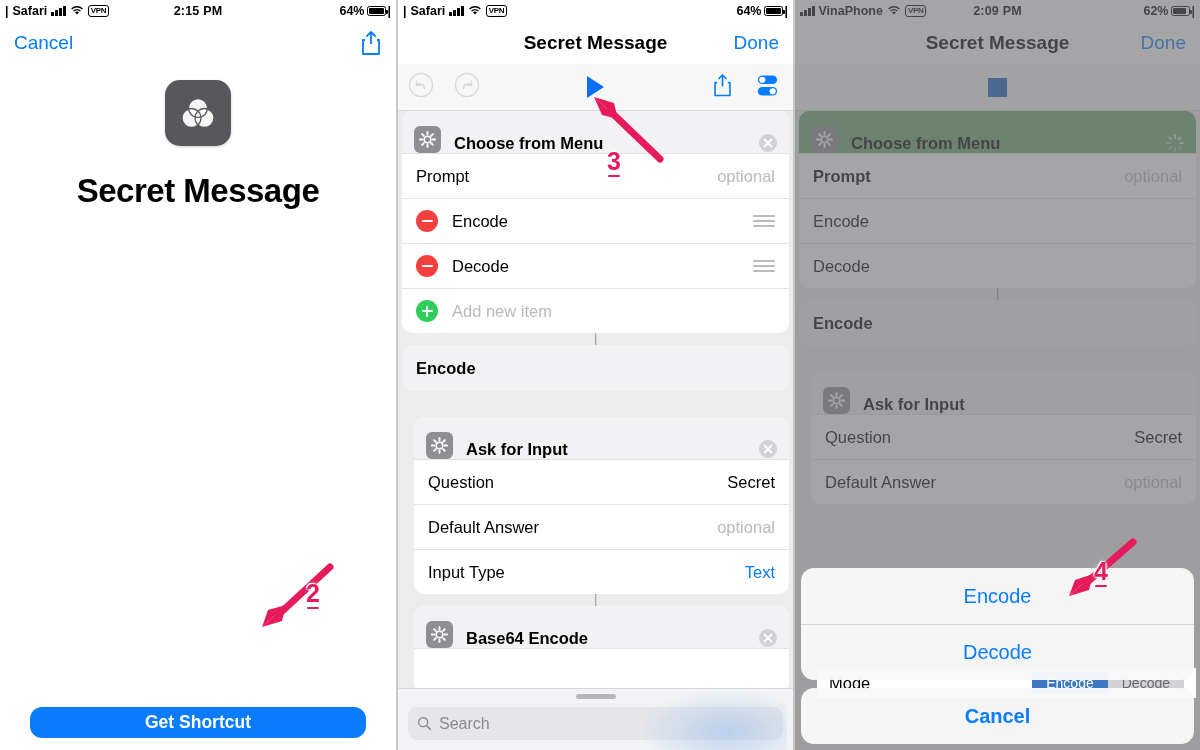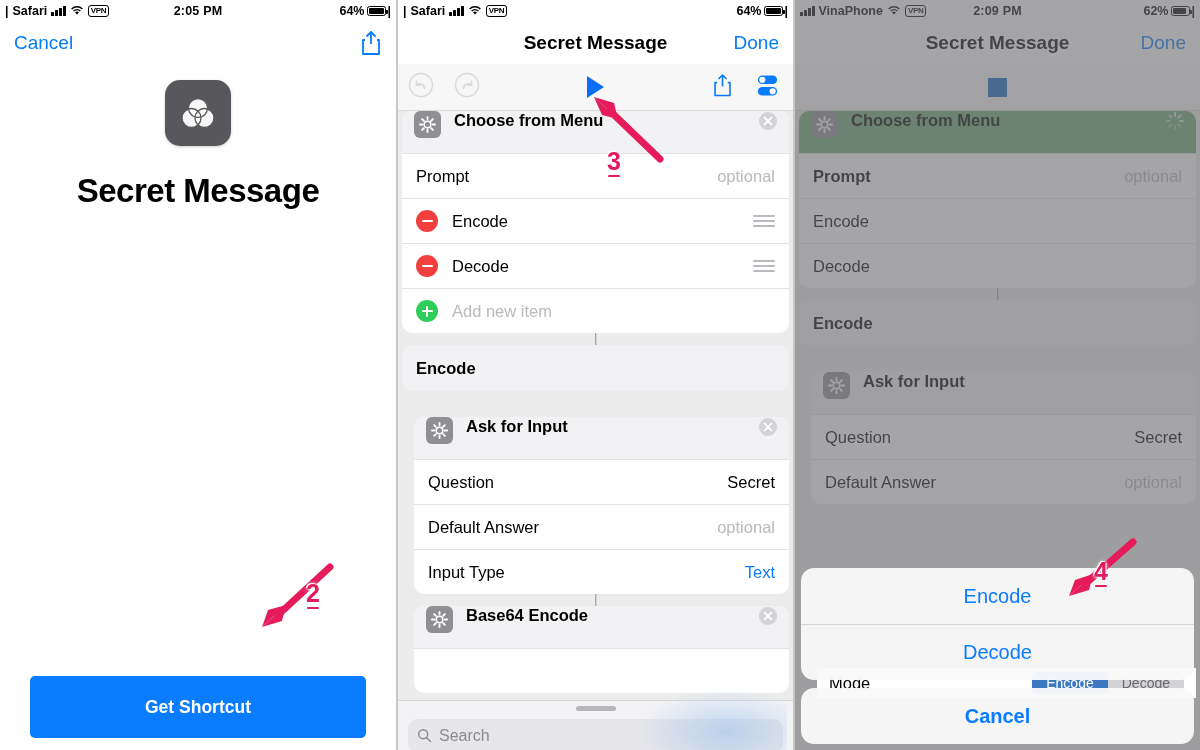--- a/index.html
+++ b/index.html
@@ -63,22 +63,22 @@
   
   .p1-body { padding-top: 16px; text-align: center; }
   .appicon {
     width: 66px; height: 66px; margin: 0 auto; border-radius: 15px;
     background: #58585c; display: flex; align-items: center; justify-content: center;
     box-shadow: 0 1px 3px rgba(0,0,0,.2);
   }
   .app-title { font-size: 33px; font-weight: bold; color: #000; margin-top: 26px; letter-spacing: -.5px; }
   .p1-bottom { position: absolute; left: 0; right: 0; bottom: 12px; padding: 0 30px; }
   .btn-primary {
-    background: #0a7cff; color: #fff; border: none; border-radius: 5px;
-    height: 62px; width: 100%; font-size: 17.5px; font-weight: bold;
+    background: #0a7cff; color: #fff; border: none; border-radius: 12px;
+    height: 31px; width: 100%; font-size: 17.5px; font-weight: bold;
     font-family: "Liberation Sans", sans-serif; cursor: pointer;
   }
   .link-secondary {
     display: block; text-align: center; color: #0a7cff;
     font-size: 17.5px; margin-top: 23px; cursor: pointer;
   }
 
   
   .toolbar {
     height: 47px; background: #f7f7f8; display: flex; align-items: center;
@@ -93,21 +93,21 @@
     width: 0; height: 0; border-left: 17px solid #0a6ff5;
     border-top: 11px solid transparent; border-bottom: 11px solid transparent;
     cursor: pointer;
   }
   .stop-sq { width: 19px; height: 19px; background: #0f62bd; cursor: pointer; }
 
   .editor { background: #ececed; position: absolute; top: 111px; left: 0; right: 0; bottom: 0; }
 
   .card { background: #fff; border-radius: 10px; margin: 0 4px; overflow: hidden; }
   .card-hdr {
-    height: 42px; background: #f2f2f4; display: flex; align-items: flex-start;
+    height: 42px; background: #f2f2f4; display: flex; align-items: flex-end;
     padding: 0 12px; position: relative;
   }
   .gear-badge {
     width: 27px; height: 27px; border-radius: 6px; background: #8e8e93;
     display: flex; align-items: center; justify-content: center; flex: 0 0 auto;
   }
   .card-hdr-title { font-size: 16.5px; font-weight: bold; color: #000; margin-left: 13px; }
   .close-x { position: absolute; right: 11px; width: 20px; height: 20px; cursor: pointer; }
 
   .row {
@@ -147,21 +147,21 @@
   .block-card {
     background: #f2f2f4; border-radius: 10px; margin: 0 4px;
     height: 46px; display: flex; align-items: center; padding: 0 14px;
     font-size: 16.5px; font-weight: bold; color: #000;
   }
 
   .nested { margin-left: 16px; }
 
   
   .searchbar {
-    position: absolute; left: 0; right: 0; bottom: 0; height: 50px;
+    position: absolute; left: 0; right: 0; bottom: 0; height: 62px;
     background: rgba(243,243,245,.92); border-top: 1px solid #d6d6d8;
     backdrop-filter: blur(8px);
   }
   .grabber {
     width: 40px; height: 5px; border-radius: 3px; background: #b6b6bb;
     margin: 5px auto 0;
   }
   .search-field {
     margin: 8px 10px 0; height: 33px; border-radius: 9px;
     background: rgba(225,225,230,.75); display: flex; align-items: center;
@@ -234,21 +234,21 @@
           </span>
         <span class="wifi">
           <svg viewBox="0 0 16 12" width="14" height="11">
               <path d="M8 10.6 5.8 8.2a3.1 3.1 0 0 1 4.4 0L8 10.6z" fill="#000"></path>
               <path d="M3.6 6a6.4 6.4 0 0 1 8.8 0l-1.1 1.2a4.85 4.85 0 0 0-6.6 0L3.6 6z" fill="#000"></path>
               <path d="M1.3 3.6a9.7 9.7 0 0 1 13.4 0l-1.1 1.2a8.2 8.2 0 0 0-11.2 0L1.3 3.6z" fill="#000"></path>
             </svg>
         </span>
         <span class="vpn">VPN</span>
       </div>
-      <div class="sb-center">2:05 PM</div>
+      <div class="sb-center">2:15 PM</div>
       <div class="sb-right">
         <span>64%</span>
         <span class="batt">
             <i style="right:1px"></i>
           </span>
         <span class="pipe">|</span>
       </div>
     </div>
 
     <div class="navbar">

